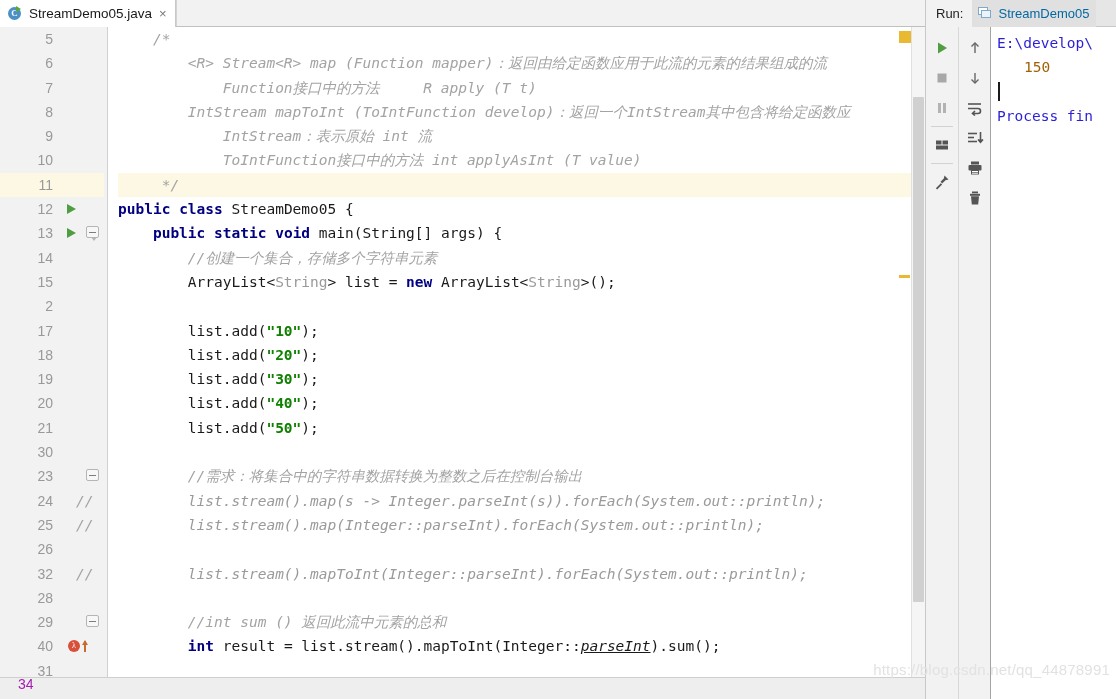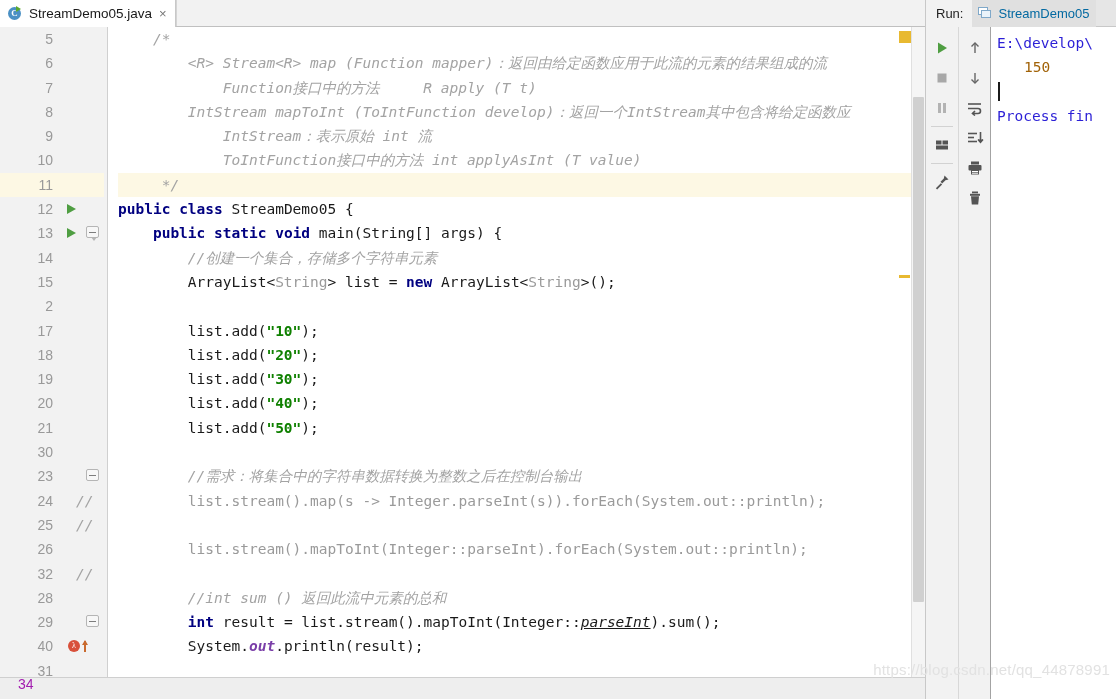--- a/index.html
+++ b/index.html
@@ -159,21 +159,21 @@
 
   
   .gutter-hl { background: #fdf8e4; }
 
   
   .kw   { color: #000080; font-weight: bold; }
   .str  { color: #0f8000; font-weight: bold; }
   .cmt  { color: #a3a3a3; font-style: italic; }
   .gry  { color: #9a9a9a; }
   .fld  { color: #7a3ea8; font-style: italic; font-weight: bold; }
-  .ital { color: #9a9a9a; }
+  .ital { color: #9a9a9a; font-style: italic; }
 
   
   .run-tri {
     position: absolute;
     left: 5px; top: 7px;
     width: 0; height: 0;
     border-left: 9px solid #4f9e42;
     border-top: 5.5px solid transparent;
     border-bottom: 5.5px solid transparent;
   }
@@ -560,26 +560,26 @@
           <div class="code-row">        ArrayList&lt;<span class="gry">String</span>&gt; list = <span class="kw">new</span> ArrayList&lt;<span class="gry">String</span>&gt;();</div>
           <div class="code-row"></div>
           <div class="code-row">        list.add(<span class="str">"10"</span>);</div>
           <div class="code-row">        list.add(<span class="str">"20"</span>);</div>
           <div class="code-row">        list.add(<span class="str">"30"</span>);</div>
           <div class="code-row">        list.add(<span class="str">"40"</span>);</div>
           <div class="code-row">        list.add(<span class="str">"50"</span>);</div>
           <div class="code-row"></div>
           <div class="code-row"><span class="cmt">        //需求：将集合中的字符串数据转换为整数之后在控制台输出</span></div>
           <div class="code-row"><span class="ital">        list.stream().map(s -&gt; Integer.parseInt(s)).forEach(System.out::println);</span></div>
+          <div class="code-row"><span class="ital">        list.stream().map(Integer::parseInt).forEach(System.out::println);</span></div>
           <div class="code-row"></div>
           <div class="code-row"><span class="ital">        list.stream().mapToInt(Integer::parseInt).forEach(System.out::println);</span></div>
           <div class="code-row"></div>
           <div class="code-row"><span class="cmt">        //int sum () 返回此流中元素的总和</span></div>
           <div class="code-row">        <span class="kw">int</span> result = list.stream().mapToInt(Integer::<span class="fld" style="color:#1a1a1a;font-weight:normal;text-decoration:underline;">parseInt</span>).sum();</div>
-          <div class="code-row">        System.<span class="fld">out</span>.println(result);</div>
         </div>
 
       <div id="marker-bar">
         <div class="marker-sq" style="top:4px;"></div>
         <div class="marker-line" style="top:248px;"></div>
       </div>
 
       <div id="ed-scroll-track">
         <div id="ed-scroll-thumb"></div>
       </div>

